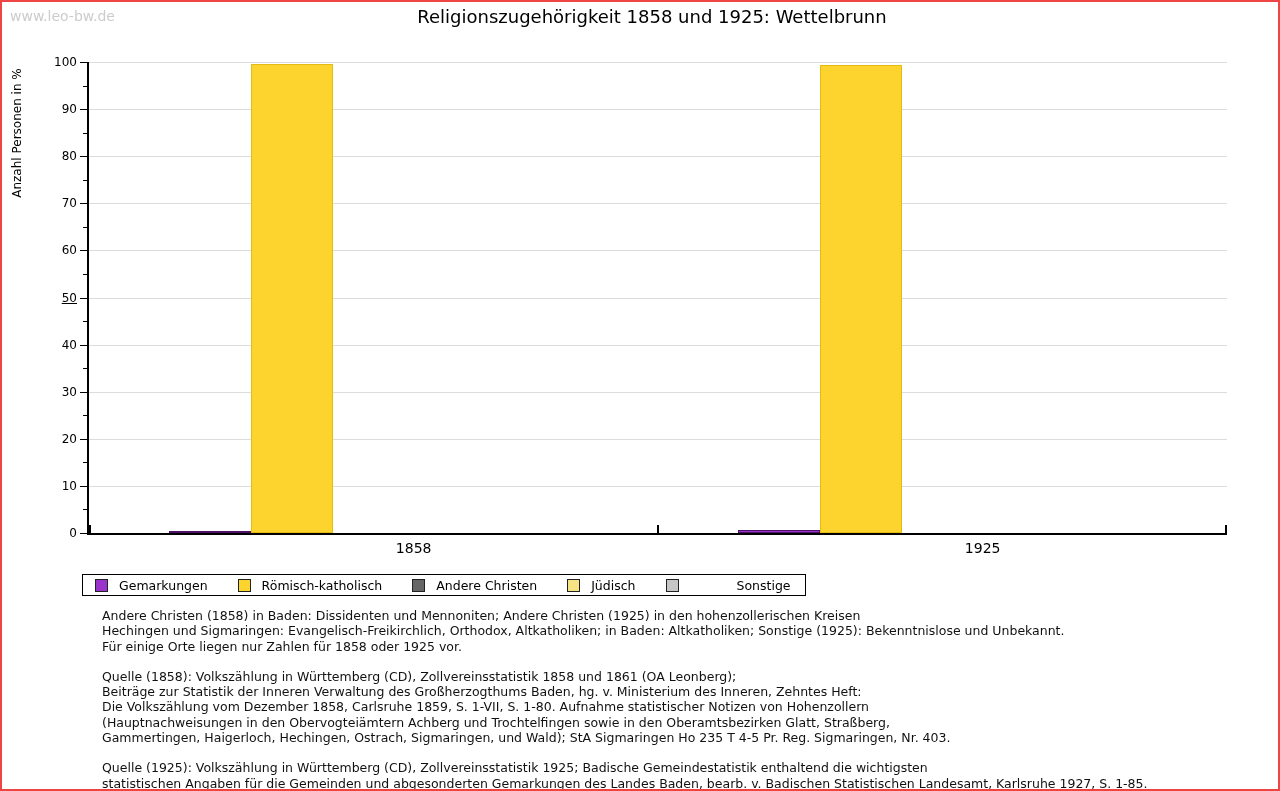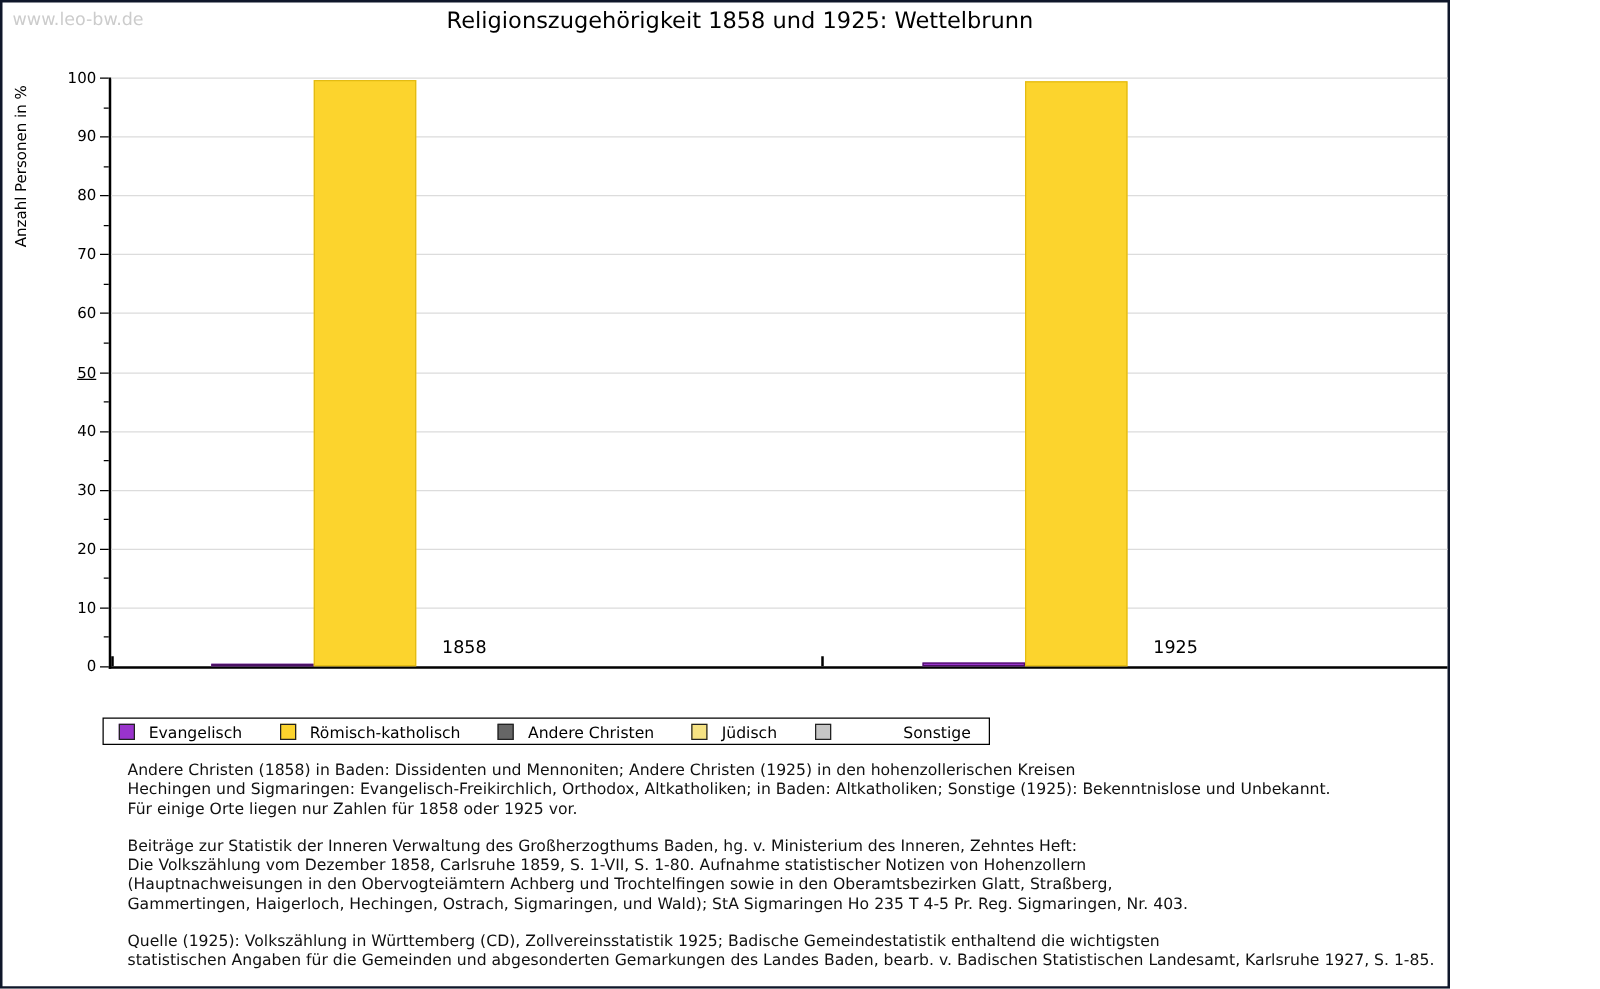--- a/index.html
+++ b/index.html
@@ -1,33 +1,33 @@
 <!DOCTYPE html>
 <html><head>
 <meta charset="utf-8">
 <style>
   html,body{margin:0;padding:0;background:#fff;}
   body{font-family:"DejaVu Sans","Liberation Sans",sans-serif;color:#000;}
-  #frame{position:relative;width:1160px;height:791px;box-sizing:border-box;
-         border:2px solid #0f172a;background:#fff;overflow:hidden;}
+  #frame{position:relative;width:1280px;height:791px;box-sizing:border-box;
+         border:2px solid #ef4444;background:#fff;overflow:hidden;}
   #watermark{position:absolute;left:8px;top:6px;font-size:14px;color:#cccccc;}
   #title{position:absolute;left:0;top:4px;width:100%;text-align:center;font-size:18px;color:#000;padding-left:12px;}
   #ylabel{position:absolute;left:-60px;top:124px;width:150px;text-align:center;
           font-size:12px;transform:rotate(-90deg);transform-origin:center center;}
   #plot{position:absolute;left:85px;top:60px;width:1140px;height:473px;box-sizing:border-box;
         border-left:2px solid #000;border-bottom:2px solid #000;}
   .gridline{position:absolute;left:0;width:100%;height:1px;background:#dcdcdc;}
   .ytick{position:absolute;height:1px;background:#000;}
   .ytick.major{left:-9px;width:7px;}
   .ytick.minor{left:-6px;width:4px;}
   .ylab{position:absolute;left:-48px;width:36px;text-align:right;font-size:12px;
         height:14px;line-height:14px;}
   .xtick{position:absolute;bottom:0;width:2px;height:8px;background:#000;}
   .bar{position:absolute;box-sizing:border-box;border-style:solid;border-width:1px;}
-  .xcat{position:absolute;top:508px;width:120px;text-align:center;font-size:14px;}
+  .xcat{position:absolute;top:538px;width:120px;text-align:right;font-size:14px;}
   #legend{position:absolute;left:80px;top:572px;display:inline-flex;align-items:center;
           border:1px solid #000;background:#fff;padding:3px 12px;height:22px;box-sizing:border-box;}
   .legend-item{display:flex;align-items:center;margin-right:30px;}
   .legend-item:last-child{margin-right:2px;gap:47px;}
   .swatch{width:13px;height:13px;box-sizing:border-box;border:1px solid #222;margin-right:11px;}
   .legend-label{font-size:12.5px;white-space:nowrap;}
   #footnotes{position:absolute;left:80px;top:606px;width:1170px;font-size:12.5px;color:#111;}
   .fn-para{margin:0 0 15px 0;}
   .fn-line{line-height:15.3px;white-space:nowrap;margin-left:20px;}
 </style>
@@ -89,21 +89,21 @@
       <div class="bar" style="left: 648.5px; width: 82px; bottom: 0px; height: 3.297px; background: rgb(153, 51, 204); border-color: rgb(76, 17, 102);"></div>
       <div class="bar" style="left: 730.5px; width: 82px; bottom: 0px; height: 467.703px; background: rgb(252, 212, 45); border-color: rgb(227, 187, 19);"></div>
     </div>
   <div id="xcats">
       <div class="xcat" style="left: 309.5px;">1858</div>
       <div class="xcat" style="left: 878.5px;">1925</div>
     </div>
   <div id="legend">
       <div class="legend-item">
         <div class="swatch" style="background: rgb(153, 51, 204);"></div>
-        <div class="legend-label">Evangelisch</div>
+        <div class="legend-label">Gemarkungen</div>
       </div>
       <div class="legend-item">
         <div class="swatch" style="background: rgb(252, 212, 45);"></div>
         <div class="legend-label">Römisch-katholisch</div>
       </div>
       <div class="legend-item">
         <div class="swatch" style="background: rgb(102, 102, 102);"></div>
         <div class="legend-label">Andere Christen</div>
       </div>
       <div class="legend-item">
@@ -115,20 +115,21 @@
         <div class="legend-label">Sonstige</div>
       </div>
     </div>
   <div id="footnotes">
       <div class="fn-para">
         <div class="fn-line">Andere Christen (1858) in Baden: Dissidenten und Mennoniten; Andere Christen (1925) in den hohenzollerischen Kreisen</div>
         <div class="fn-line">Hechingen und Sigmaringen: Evangelisch-Freikirchlich, Orthodox, Altkatholiken; in Baden: Altkatholiken; Sonstige (1925): Bekenntnislose und Unbekannt.</div>
         <div class="fn-line">Für einige Orte liegen nur Zahlen für 1858 oder 1925 vor.</div>
       </div>
       <div class="fn-para">
+        <div class="fn-line">Quelle (1858): Volkszählung in Württemberg (CD), Zollvereinsstatistik 1858 und 1861 (OA Leonberg);</div>
         <div class="fn-line">Beiträge zur Statistik der Inneren Verwaltung des Großherzogthums Baden, hg. v. Ministerium des Inneren, Zehntes Heft:</div>
         <div class="fn-line">Die Volkszählung vom Dezember 1858, Carlsruhe 1859, S. 1-VII, S. 1-80. Aufnahme statistischer Notizen von Hohenzollern</div>
         <div class="fn-line">(Hauptnachweisungen in den Obervogteiämtern Achberg und Trochtelfingen sowie in den Oberamtsbezirken Glatt, Straßberg,</div>
         <div class="fn-line">Gammertingen, Haigerloch, Hechingen, Ostrach, Sigmaringen, und Wald); StA Sigmaringen Ho 235 T 4-5 Pr. Reg. Sigmaringen, Nr. 403.</div>
       </div>
       <div class="fn-para">
         <div class="fn-line">Quelle (1925): Volkszählung in Württemberg (CD), Zollvereinsstatistik 1925; Badische Gemeindestatistik enthaltend die wichtigsten</div>
         <div class="fn-line">statistischen Angaben für die Gemeinden und abgesonderten Gemarkungen des Landes Baden, bearb. v. Badischen Statistischen Landesamt, Karlsruhe 1927, S. 1-85.</div>
       </div>
     </div>

